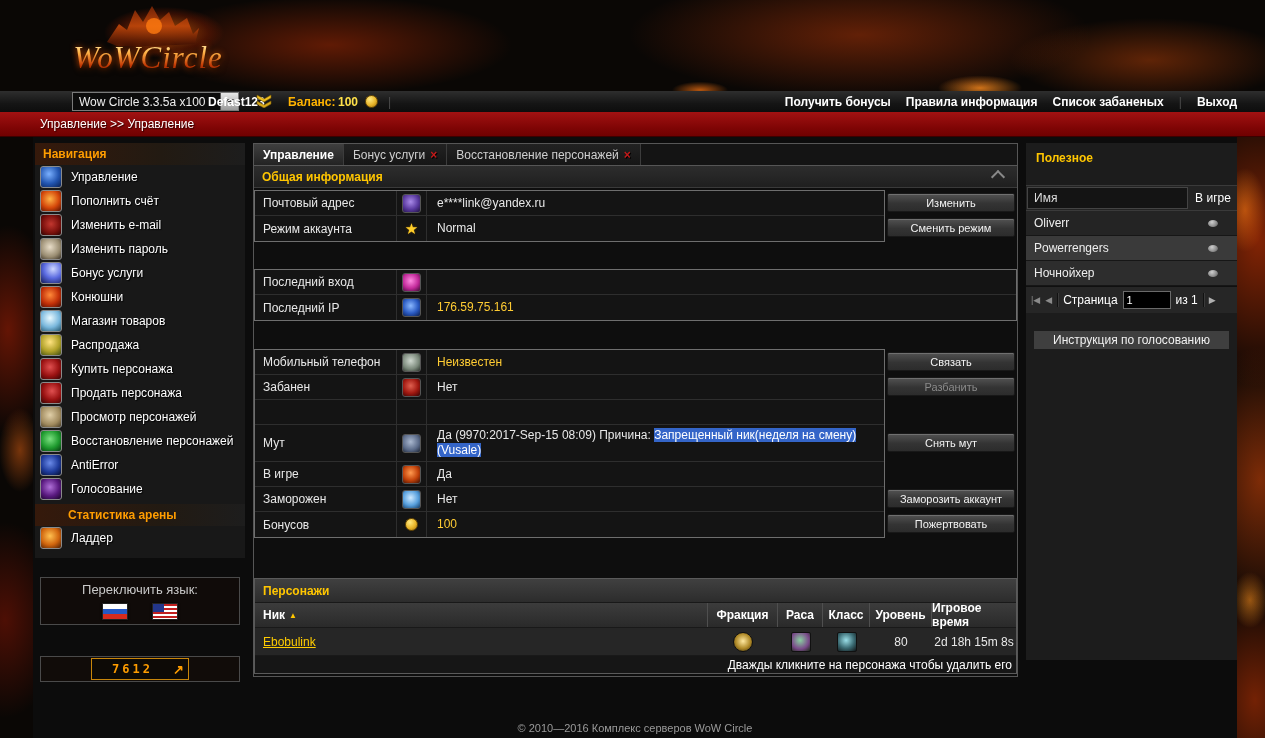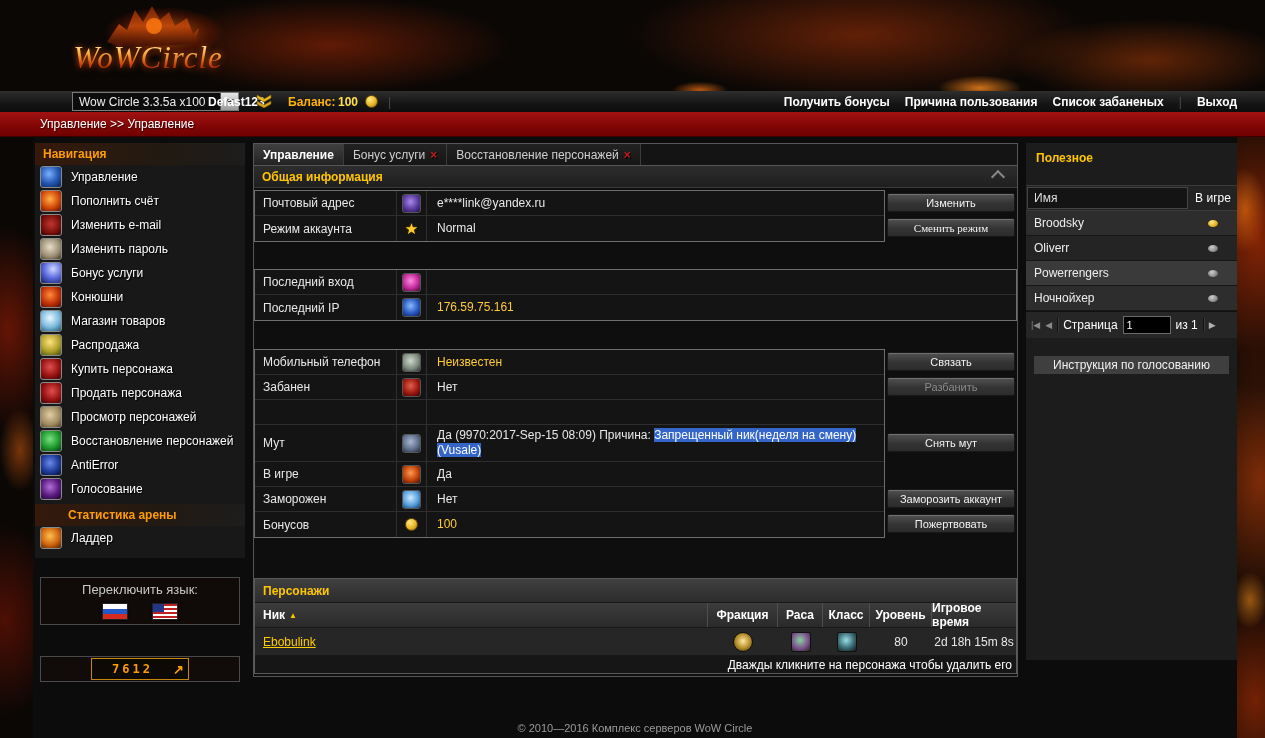--- a/index.html
+++ b/index.html
@@ -218,21 +218,21 @@
     <svg class="tb-chev" width="18" height="14" viewBox="0 0 18 14">
       <path d="M2 1 L9 5 L16 1 L16 4 L9 8 L2 4 Z" fill="#f0c020" stroke="#7a5a06" stroke-width=".6"></path>
       <path d="M2 7 L9 11 L16 7 L16 10 L9 14 L2 10 Z" fill="#d8a81a" stroke="#7a5a06" stroke-width=".6"></path>
     </svg>
     <span class="tb-balance-label">Баланс:</span>
     <span class="tb-balance-value">100</span>
     <span class="coin tb-coin"></span>
     <span class="tb-sep">|</span>
     <div class="tb-links">
       <a>Получить бонусы</a>
-      <a>Причина пользования</a>
+      <a>Правила информация</a>
       <a>Список забаненых</a>
       <span class="vsep">|</span>
       <a>Выход</a>
     </div>
   </div>
 
   <div class="redbar">
     <div class="crumbs">
       <a>Управление</a>
       <span>&gt;&gt;</span>
@@ -357,21 +357,21 @@
             <div class="gi">
                 <span class="ricon ri-star">★</span>
               </div>
             <div class="gv">Normal</div>
           </div>
         </div>
         <div class="gbtns">
           <div class="gslot" style="height:25px;">
               <button class="btn">Изменить</button>
             </div>
-          <div class="gslot" style="height:25px;font-family:Liberation Serif, serif;">
+          <div class="gslot" style="height:25px;">
               <button class="btn">Сменить режим</button>
             </div>
         </div>
       </div>
 
       <div class="grp mt27">
         <div class="gtable" style="width:763px;">
           <div class="grow">
             <div class="gl">Последний вход</div>
             <div class="gi">
@@ -494,26 +494,20 @@
       </div>
     </div>
   </div>
 
   <div class="rpanel">
     <div class="rtitle">Полезное</div>
     <div class="rtable">
       <div class="rhead">
         <div class="rh-name">Имя</div>
         <div class="rh-game">В игре</div>
-      </div>
-      <div class="rrow r1">
-        <span class="nm">Broodsky</span>
-        <span class="dotcell">
-            <span class="dot on"></span>
-          </span>
       </div>
       <div class="rrow r2">
         <span class="nm">Oliverr</span>
         <span class="dotcell">
             <span class="dot off"></span>
           </span>
       </div>
       <div class="rrow r3">
         <span class="nm">Powerrengers</span>
         <span class="dotcell">

